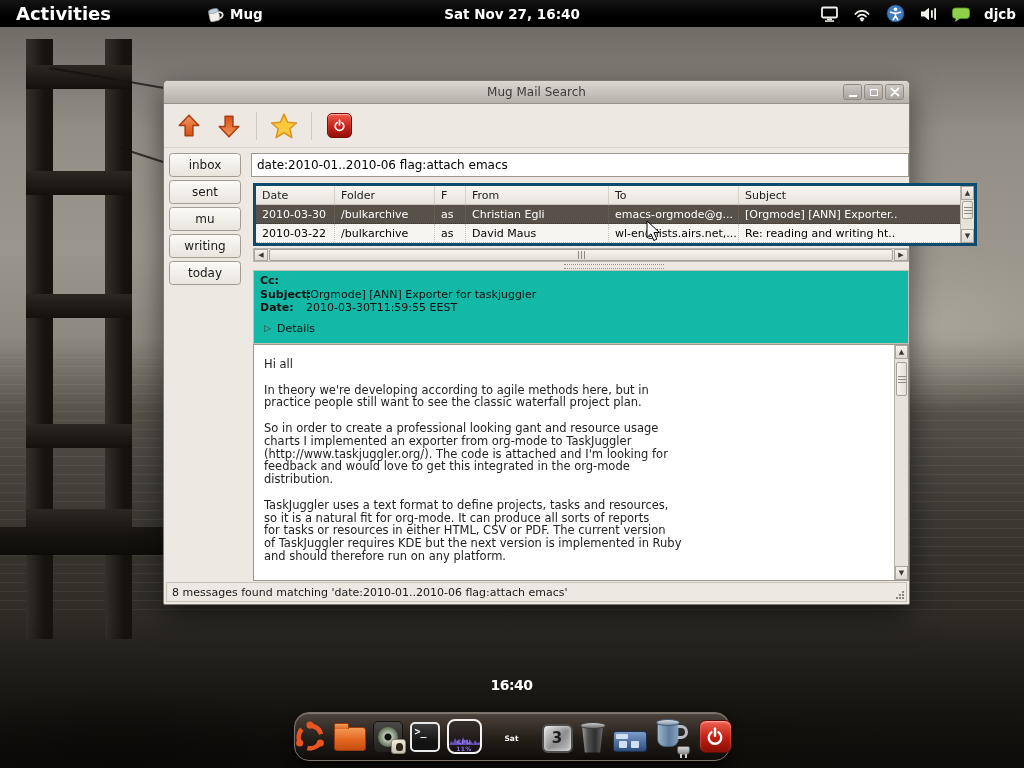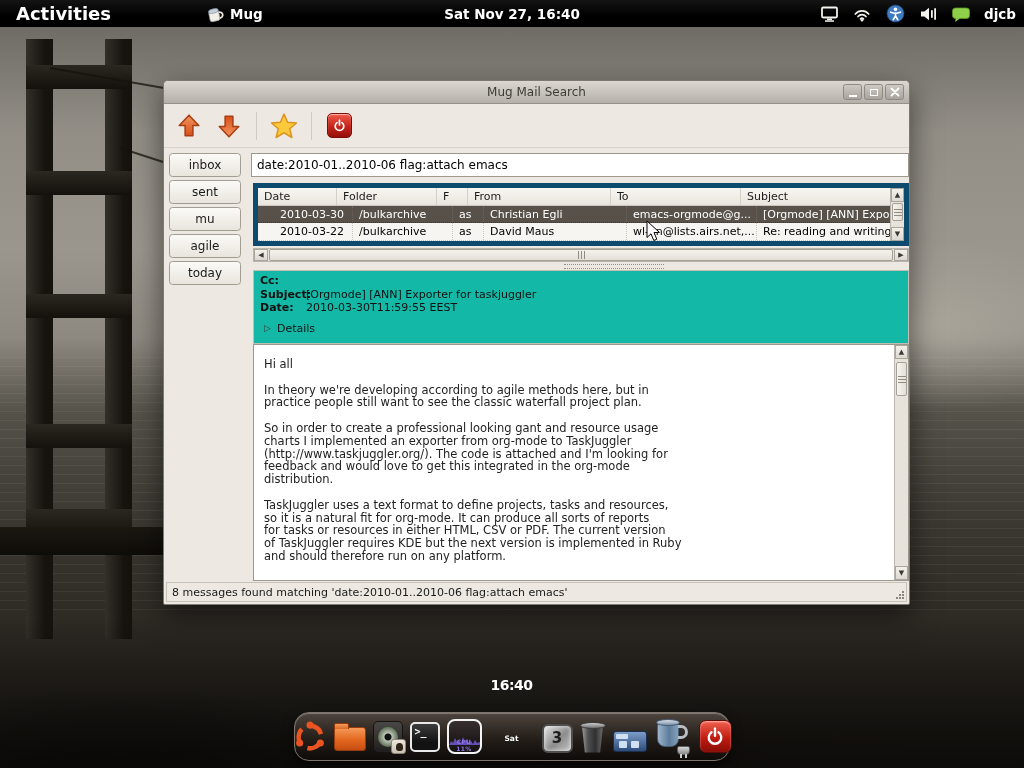--- a/index.html
+++ b/index.html
@@ -59,27 +59,27 @@
 
   .sidebtn { position:absolute; left:5px; width:72px; height:24px; border:1px solid #a19d92; border-radius:3.5px;
     background:linear-gradient(180deg,#fbfaf7,#e9e5dd); font-size:12px; color:#1b1b1b;
     display:flex; align-items:center; justify-content:center; }
 
   .searchbox { position:absolute; left:87px; top:72px; width:658px; height:24px; background:#fff;
     border:1px solid #9c988e; border-radius:0; font-size:12px; color:#000; padding:0 5px;
     font-family:"DejaVu Sans", sans-serif; outline:none; }
 
   
-  .mlist { position:absolute; left:89px; top:102px; width:656px; height:63px; background:#f97316;
-    border:5px solid #0c4a6e; display:flex; }
+  .mlist { position:absolute; left:89px; top:102px; width:724px; height:63px; background:#f97316;
+    border:3px solid #0c4a6e; display:flex; }
   .mgrid { flex:1; display:flex; flex-direction:column; overflow:hidden; }
   .mhead, .mrow { display:grid; grid-template-columns:79px 100px 31px 143px 130px 1fr; font-size:11px; }
   .mhead { height:20px; background:linear-gradient(180deg,#f8f6f2,#e9e5dd); border-bottom:1px solid #c9c5bd; color:#1c1c1c; }
   .mhead .hc { display:flex; align-items:center; padding-left:6px; border-right:1px solid #d5d1c9; }
-  .mrow { height:20px;padding-left:16px; }
+  .mrow { height:20px; }
   .mrow .c { display:flex; align-items:center; padding-left:6px; border-right:1px dotted #c9c5bd; white-space:nowrap; overflow:hidden; }
   .mrow.sel { background:#57514A; color:#fff; border-bottom:1px dotted #3d3833; }
   .mrow.sel .c { border-right:1px dotted #6b655e; }
   .mrow.alt { background:#f6f5f2; color:#000; border-bottom:1px dotted #c9c5bd; }
 
   
   .vsb { width:14px; background:#e7e3db; border-left:1px solid #b9b5ad; display:flex; flex-direction:column; }
   .sbtn { height:14px; background:linear-gradient(180deg,#f4f1ec,#ddd9d1); border:1px solid #aaa69c;
     display:flex; align-items:center; justify-content:center; font-size:7px; color:#3a3832; }
   .vthumb { margin:1px; background:linear-gradient(90deg,#f6f3ee,#e3dfd7); border:1px solid #a5a197; border-radius:2px;
@@ -326,21 +326,21 @@
     <div class="sidebtn" style="top:72px">
         <span>inbox</span>
       </div>
     <div class="sidebtn" style="top:99px">
         <span>sent</span>
       </div>
     <div class="sidebtn" style="top:126px">
         <span>mu</span>
       </div>
     <div class="sidebtn" style="top:153px">
-        <span>agile</span>
+        <span>writing</span>
       </div>
     <div class="sidebtn" style="top:180px">
         <span>today</span>
       </div>
 
     <input class="searchbox" type="text" value="date:2010-01..2010-06 flag:attach emacs" style="">
 
     <div class="mlist">
       <div class="mgrid">
         <div class="mhead">

